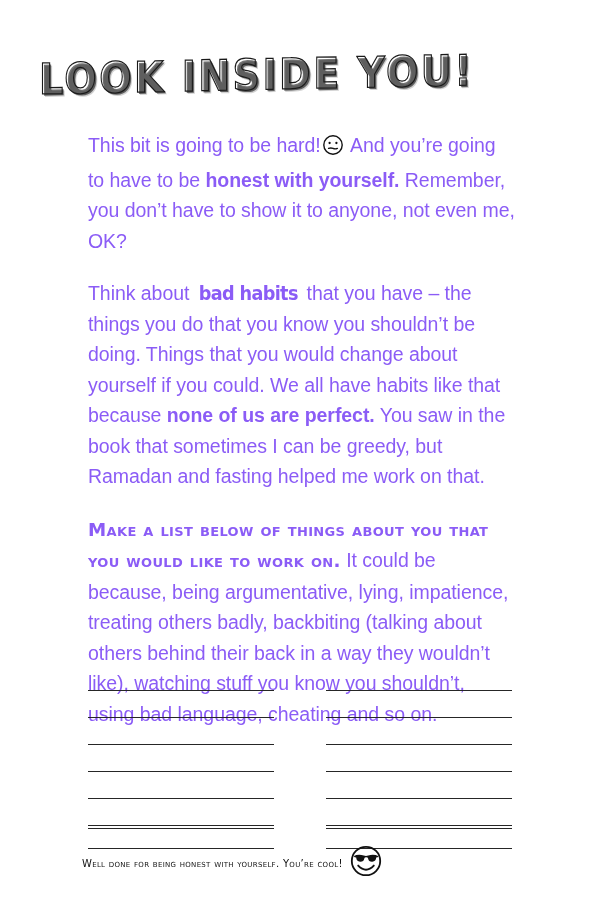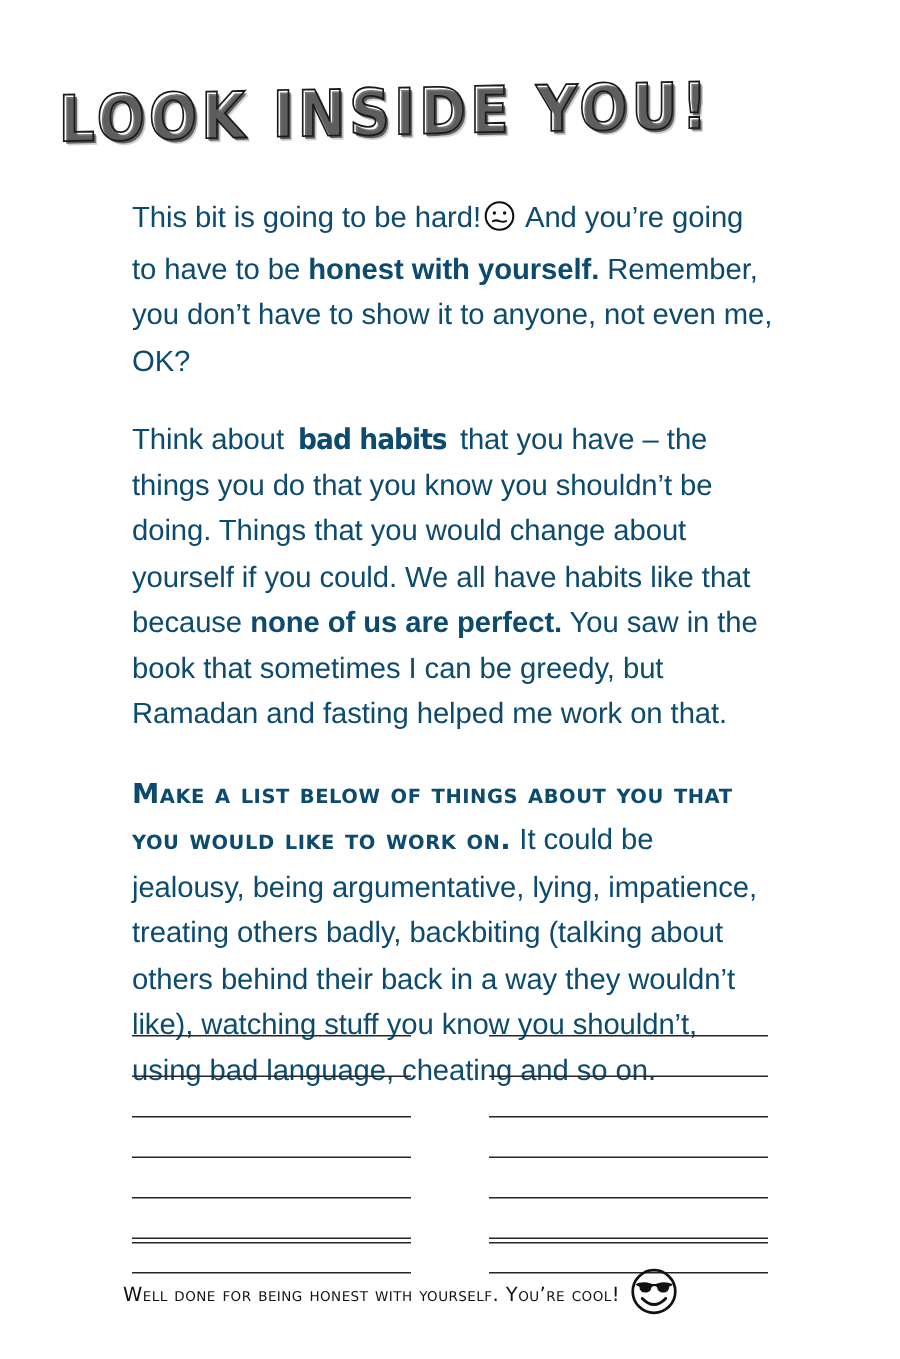--- a/index.html
+++ b/index.html
@@ -46,21 +46,21 @@
     position: absolute;
     left: 88px;
     width: 428px;
   }
   p.para {
     margin: 0 0 22px 0;
     font-size: 19.5px;
     line-height: 30.5px;
     font-weight: 400;
     letter-spacing: -0.05px;
-    color: #0c4a6e;
+    color: #8b5cf6;
   }
   p.para:last-child { margin-bottom: 0; }
   .b { font-weight: 700; }
   .heavy {
     font-family: "DejaVu Sans", sans-serif;
     font-weight: 700;
     font-size: 19px;
     letter-spacing: -0.7px;
     transform: scaleX(0.93);
     display: inline-block;
@@ -113,21 +113,21 @@
     position: absolute;
     left: 82px;
     top: 844px;
     width: 440px;
     display: flex;
     align-items: center;
     gap: 6px;
   }
   .footer-text {
     font-family: "DejaVu Sans", sans-serif;
-    font-size: 13px;
+    font-size: 10px;
     letter-spacing: 0.3px;
     font-variant: small-caps;
     color: #111111;
     white-space: nowrap;
   }
   .face-cool { display: inline-block; flex: none; }
 </style>
 </head>
 <body>
 
@@ -141,21 +141,21 @@
 
     <p class="para"><span>This bit is going to be hard!</span><span class="face-neutral"><svg width="22" height="22" viewBox="0 0 22 22">
             <circle cx="11" cy="11" r="9.2" fill="none" stroke="#111" stroke-width="1.4"></circle>
             <circle cx="7.6" cy="9" r="1.15" fill="#111"></circle>
             <circle cx="14.4" cy="9" r="1.15" fill="#111"></circle>
             <path d="M6.6 14.4 q2.2 -0.9 4.4 0 q2.2 0.9 4.4 0" fill="none" stroke="#111" stroke-width="1.4" stroke-linecap="round"></path>
           </svg></span><span> And you’re going to have to be </span><span class="b">honest with yourself.</span><span> Remember, you don’t have to show it to anyone, not even me, OK?</span></p>
 
     <p class="para"><span>Think about </span><span class="heavy">bad habits</span><span> that you have – the things you do that you know you shouldn’t be doing. Things that you would change about yourself if you could. We all have habits like that because </span><span class="b">none of us are perfect.</span><span> You saw in the book that sometimes I can be greedy, but Ramadan and fasting helped me work on that.</span></p>
 
-    <p class="para"><span class="hand">Make a list below of things about you that you would like to work on.</span><span> It could be jealousy, being argumentative, lying, impatience, treating others badly, backbiting (talking about others behind their back in a way they wouldn’t like), watching stuff you know you shouldn’t, using bad language, cheating and so on.</span></p>
+    <p class="para"><span class="hand">Make a list below of things about you that you would like to work on.</span><span> It could be because, being argumentative, lying, impatience, treating others badly, backbiting (talking about others behind their back in a way they wouldn’t like), watching stuff you know you shouldn’t, using bad language, cheating and so on.</span></p>
 
   </div>
 
   <div class="lines-area">
     <div class="lines-col">
       <div class="write-line"></div>
       <div class="write-line"></div>
       <div class="write-line"></div>
       <div class="write-line"></div>
       <div class="write-line"></div>

